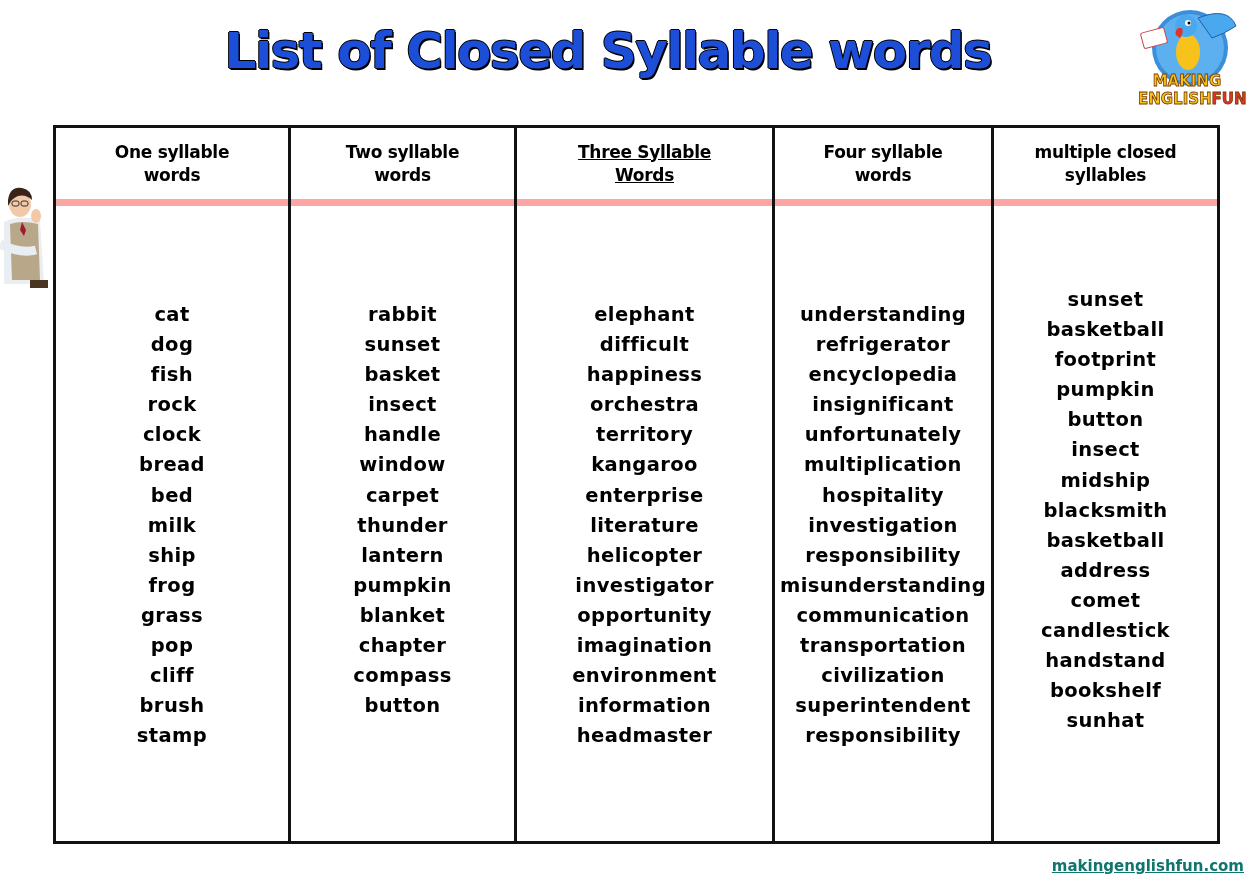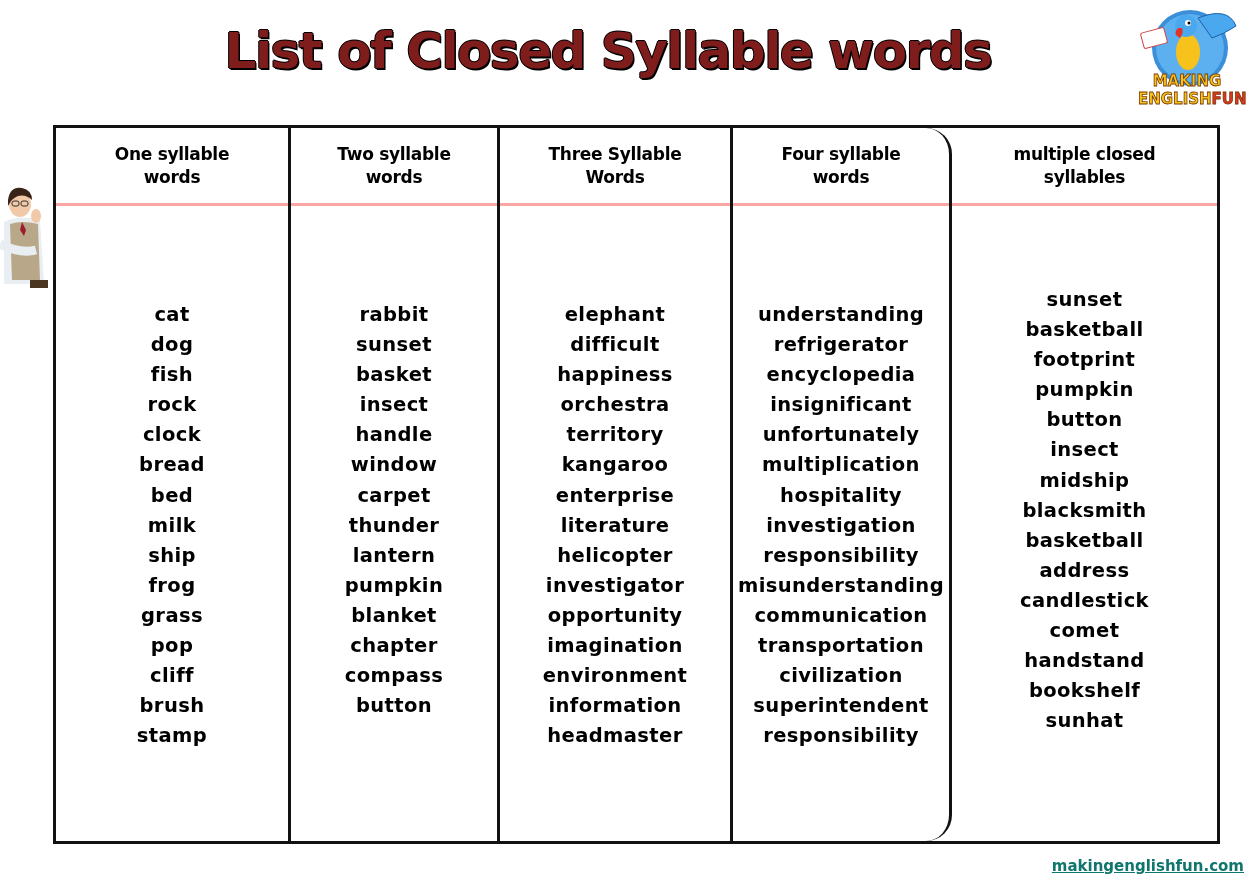--- a/index.html
+++ b/index.html
@@ -2,42 +2,42 @@
 <html><head>
 <meta charset="utf-8">
 <style>
   * { box-sizing: border-box; margin: 0; padding: 0; }
   html, body { width: 1250px; height: 884px; background: #ffffff; overflow: hidden; }
   body { position: relative; font-family: "DejaVu Sans", sans-serif; color: #000; }
 
   .title {
     position: absolute; left: 0; top: 22px; width: 1216px; text-align: center;
     font-family: "DejaVu Sans", sans-serif; font-weight: 900; font-size: 50px;
-    letter-spacing: -1.5px; color: #7f1d1d;
+    letter-spacing: -1.5px; color: #1d4ed8;
     text-shadow: 1px 0 0 #000, -1px 0 0 #000, 0 1px 0 #000, 0 -1px 0 #000, 1.5px 1.5px 0 #000;
   }
 
   .logo { position: absolute; left: 1128px; top: 4px; width: 118px; height: 106px; }
 
   .teacher { position: absolute; left: 0; top: 184px; width: 48px; height: 108px; }
 
   .table {
     position: absolute; left: 53px; top: 125px; width: 1167px; height: 719px;
     border: 3px solid #111; display: flex;
   }
   .col { position: relative; height: 100%; display: flex; flex-direction: column; border-right: 3px solid #111; }
   .col:last-child { border-right: none; justify-content: center; }
   .col-1 { width: 235px; }
-  .col-2 { width: 209px; }
-  .col-3 { width: 233px; }
-  .col-4 { width: 219px; border-radius: 26px; }
+  .col-2 { width: 226px; }
+  .col-3 { width: 258px; text-decoration: underline; }
+  .col-4 { width: 219px; }
   .col-5 { flex: 1; }
 
   .head {
-    height: 78px; border-bottom: 3px solid #fca5a5;
+    height: 78px; border-bottom: 7px solid #fca5a5;
     display: flex; align-items: center; justify-content: center; text-align: center;
     font-family: "DejaVu Sans", sans-serif; font-weight: 900; font-size: 17px; line-height: 23px;
     letter-spacing: -0.3px; white-space: pre-line; 
   }
   .body { flex: 1; position: relative; }
   .list {
     position: absolute; left: 0; right: 0; top: 94px; list-style: none; text-align: center;
     font-family: "DejaVu Sans", sans-serif; font-weight: bold; font-size: 19.5px; line-height: 30.1px;
     letter-spacing: 0.4px;
   }
@@ -181,22 +181,22 @@
           <li>sunset</li>
           <li>basketball</li>
           <li>footprint</li>
           <li>pumpkin</li>
           <li>button</li>
           <li>insect</li>
           <li>midship</li>
           <li>blacksmith</li>
           <li>basketball</li>
           <li>address</li>
+          <li>comet</li>
           <li>candlestick</li>
-          <li>comet</li>
           <li>handstand</li>
           <li>bookshelf</li>
           <li>sunhat</li>
         </ul>
       </div>
   </div>
 </div>
 
 <a class="footer-link">makingenglishfun.com</a>
 

